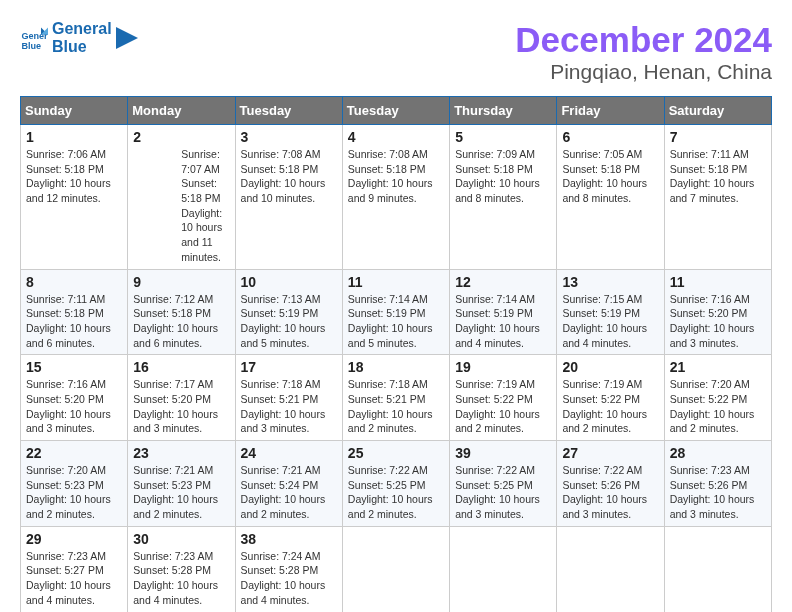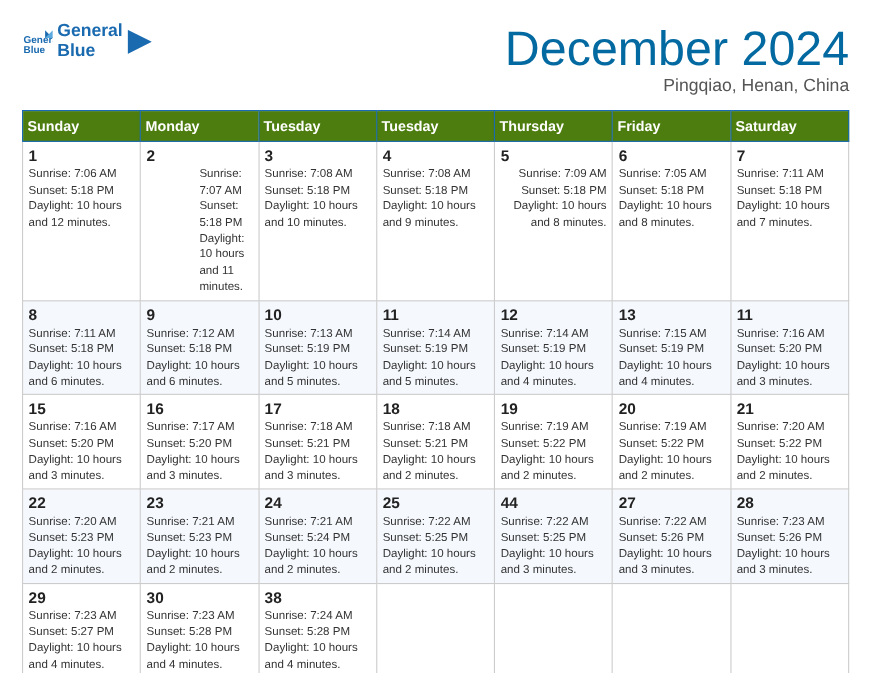--- a/index.html
+++ b/index.html
@@ -20,35 +20,35 @@
       display: flex;
       align-items: center;
       gap: 4px;
     }
     .logo-icon {
       width: 28px;
       height: 28px;
     }
     .title-area { text-align: right; }
     .month-title {
-      font-size: 44px;
-      font-weight: normal;
-      color: #0369a1;
+      font-size: 35px;
+      font-weight: bold;
+      color: #8b5cf6;
     }
     .subtitle {
-      font-size: 16px;
+      font-size: 21px;
       color: #555;
     }
     .calendar {
       width: 100%;
       border-collapse: collapse;
       font-size: 11px;
     }
     .calendar th {
-      background: #4d7c0f;
+      background: #737373;
       color: #fff;
       padding: 6px 4px;
       text-align: left;
       font-size: 13px;
       font-weight: bold;
       border: 1px solid #1a6ab0;
     }
     .calendar td {
       border: 1px solid #ccc;
       vertical-align: top;
@@ -136,21 +136,21 @@
         </td>
         <td>
           <span class="day-num">4</span>
           <div class="day-info" style="white-space: pre-line;">Sunrise: 7:08 AM
 Sunset: 5:18 PM
 Daylight: 10 hours
 and 9 minutes.</div>
         </td>
         <td>
           <span class="day-num">5</span>
-          <div class="day-info" style="white-space: pre-line; text-align: right;">Sunrise: 7:09 AM
+          <div class="day-info" style="white-space: pre-line;">Sunrise: 7:09 AM
 Sunset: 5:18 PM
 Daylight: 10 hours
 and 8 minutes.</div>
         </td>
         <td>
           <span class="day-num">6</span>
           <div class="day-info" style="white-space: pre-line;">Sunrise: 7:05 AM
 Sunset: 5:18 PM
 Daylight: 10 hours
 and 8 minutes.</div>
@@ -288,21 +288,21 @@
 and 2 minutes.</div>
         </td>
         <td>
           <span class="day-num">25</span>
           <div class="day-info" style="white-space: pre-line;">Sunrise: 7:22 AM
 Sunset: 5:25 PM
 Daylight: 10 hours
 and 2 minutes.</div>
         </td>
         <td>
-          <span class="day-num">44</span>
+          <span class="day-num">39</span>
           <div class="day-info" style="white-space: pre-line;">Sunrise: 7:22 AM
 Sunset: 5:25 PM
 Daylight: 10 hours
 and 3 minutes.</div>
         </td>
         <td>
           <span class="day-num">27</span>
           <div class="day-info" style="white-space: pre-line;">Sunrise: 7:22 AM
 Sunset: 5:26 PM
 Daylight: 10 hours

